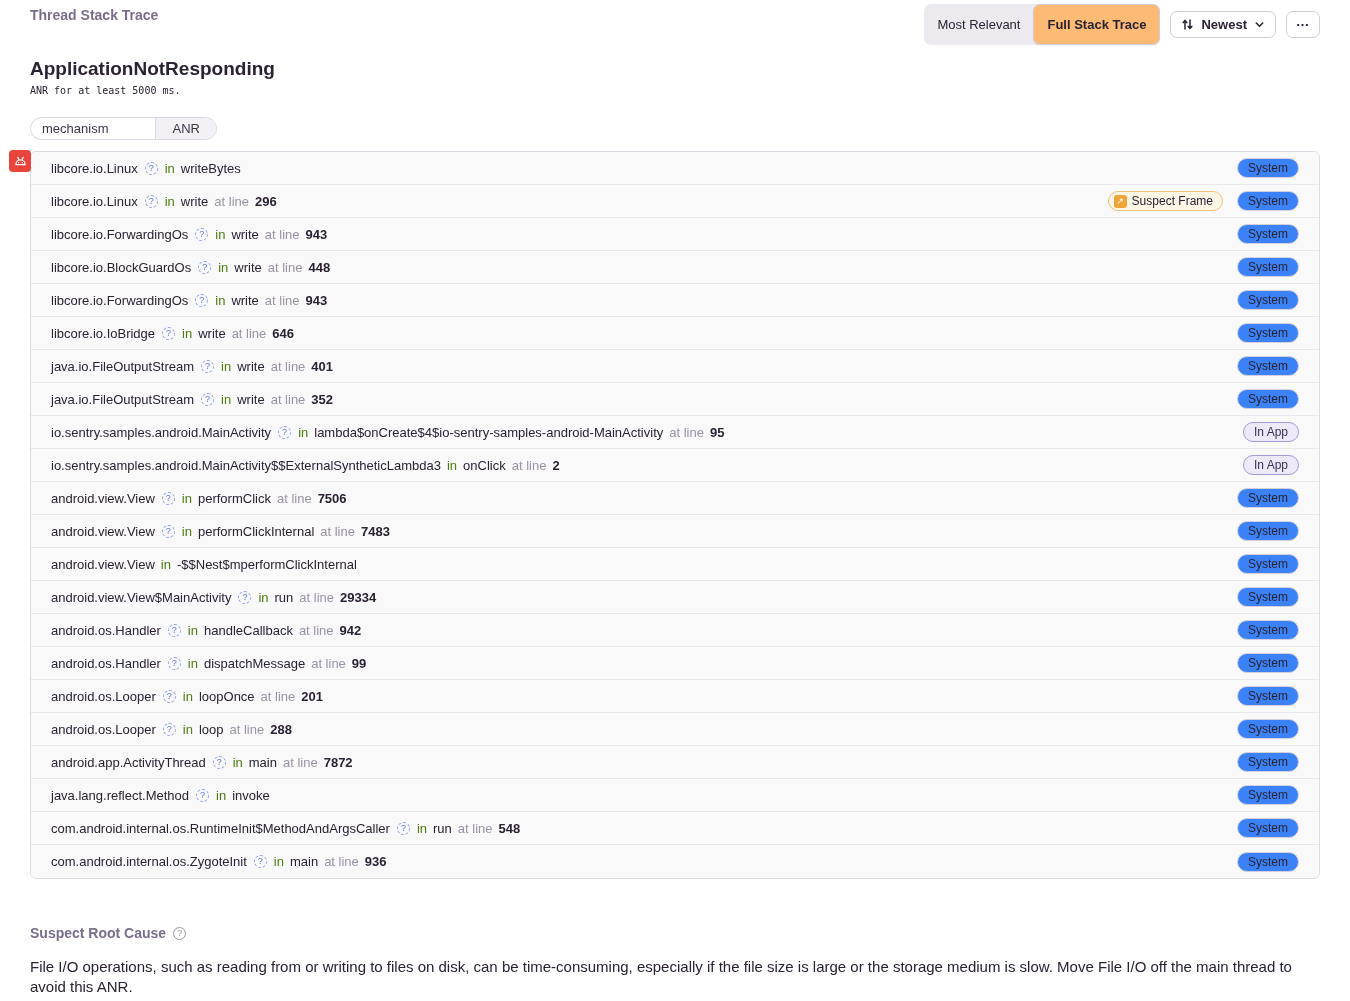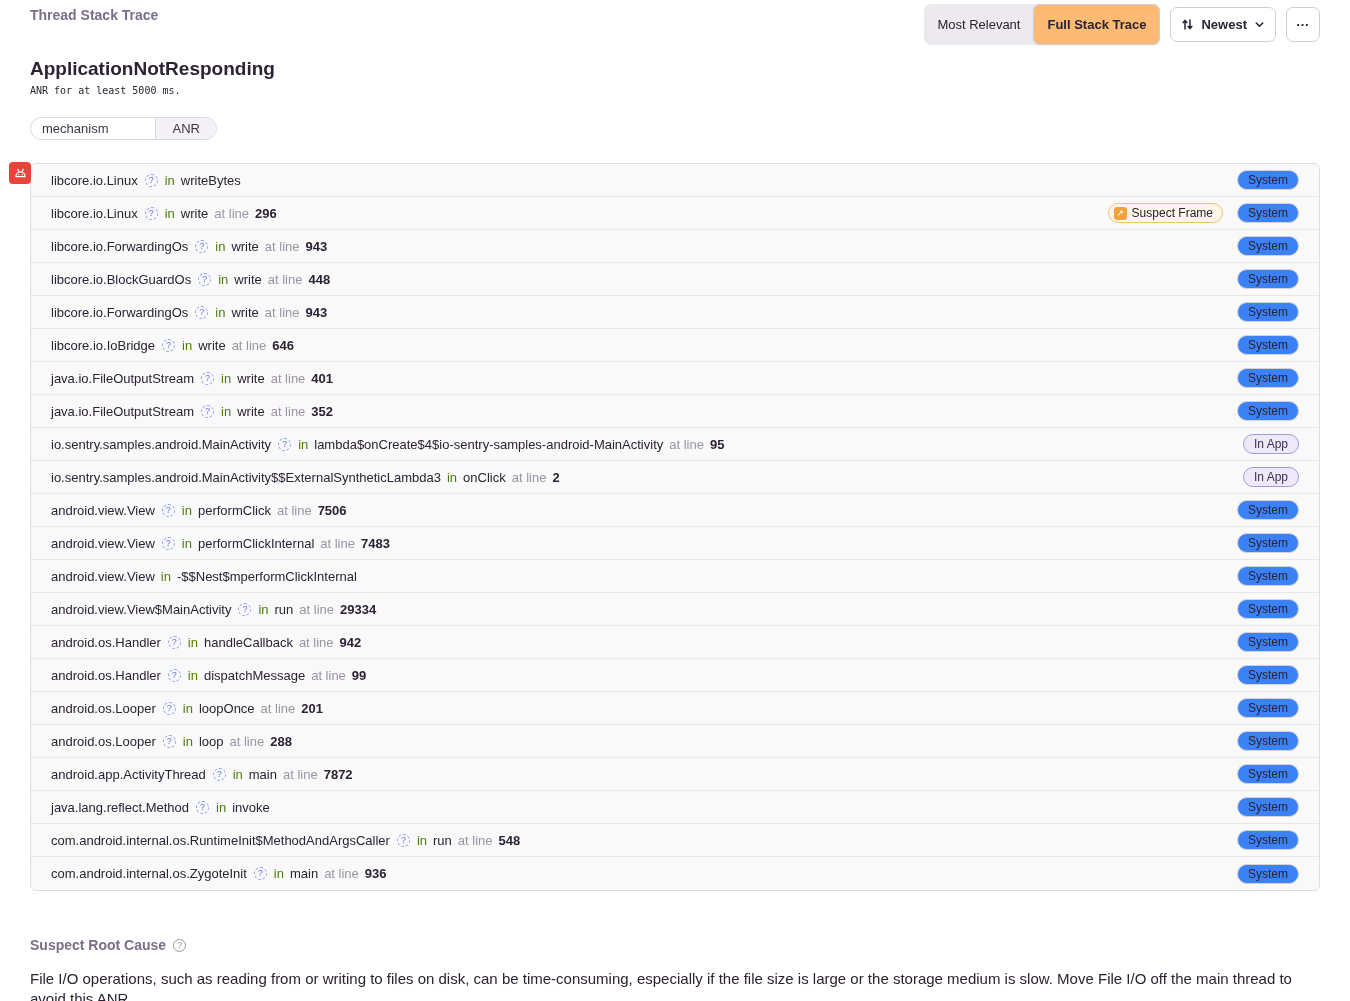--- a/index.html
+++ b/index.html
@@ -27,21 +27,21 @@
   }
   .segment {
     display: flex; align-items: center; padding: 0 13px;
     border-radius: 7px; color: #2B2233; cursor: pointer; white-space: nowrap;
   }
   .segment.active {
     background: #fdba74; border: 1px solid #D2CCD9; font-weight: 700;
     box-shadow: 0 1px 2px rgba(43,34,51,0.06);
   }
   .btn {
-    display: flex; align-items: center; gap: 7px; height: 35px;
+    display: flex; align-items: center; gap: 7px; height: 27px;
     background: #ffffff; border: 1px solid #D2CCD9; border-radius: 7px;
     padding: 0 10px; font-size: 13px; font-weight: 700; color: #2B2233;
     cursor: pointer; white-space: nowrap;
   }
   .btn svg { display: block; }
   .more-btn { font-weight: 700; letter-spacing: 1px; padding: 0 9px; }
 
   
   .error-title { margin-top: 13px; font-size: 19px; font-weight: 700; color: #2B2233; }
   .error-subtitle {
@@ -55,21 +55,21 @@
     background: #ffffff;
     gap: 36px;
   }
   .tag-key { display: flex; align-items: center; padding: 0 11px; color: #3E3446; }
   .tag-value {
     display: flex; align-items: center; padding: 0 16px;
     background: #F3F1F5; border-left: 1px solid #DBD6E1; color: #3E3446;
   }
 
   
-  .trace-wrap { position: relative; margin-top: 23px; }
+  .trace-wrap { position: relative; margin-top: 11px; }
   .platform-icon {
     position: absolute; left: -21px; top: -1px; width: 22px; height: 22px;
     background: #E8443B; border-radius: 4px; z-index: 2;
     display: flex; align-items: center; justify-content: center;
   }
   .trace-list {
     border: 1px solid #DFDBE4; border-radius: 6px; overflow: hidden;
     background: #F9F9FA;
   }
   .frame-row {

